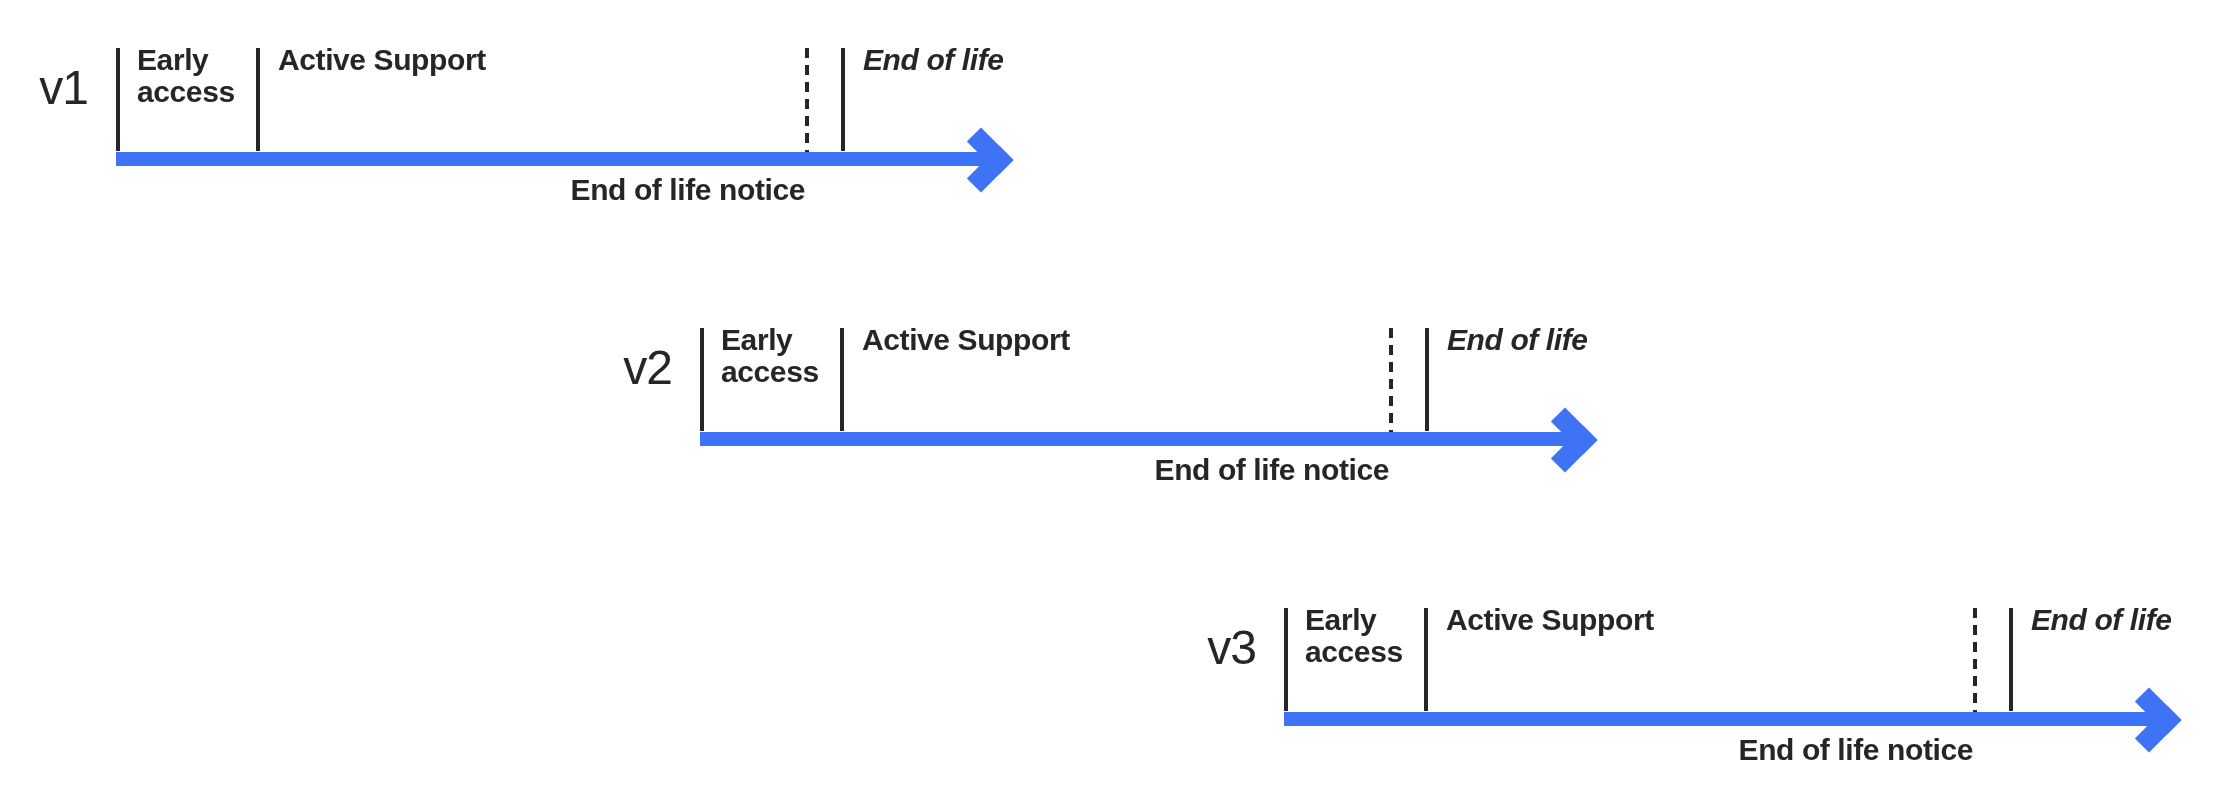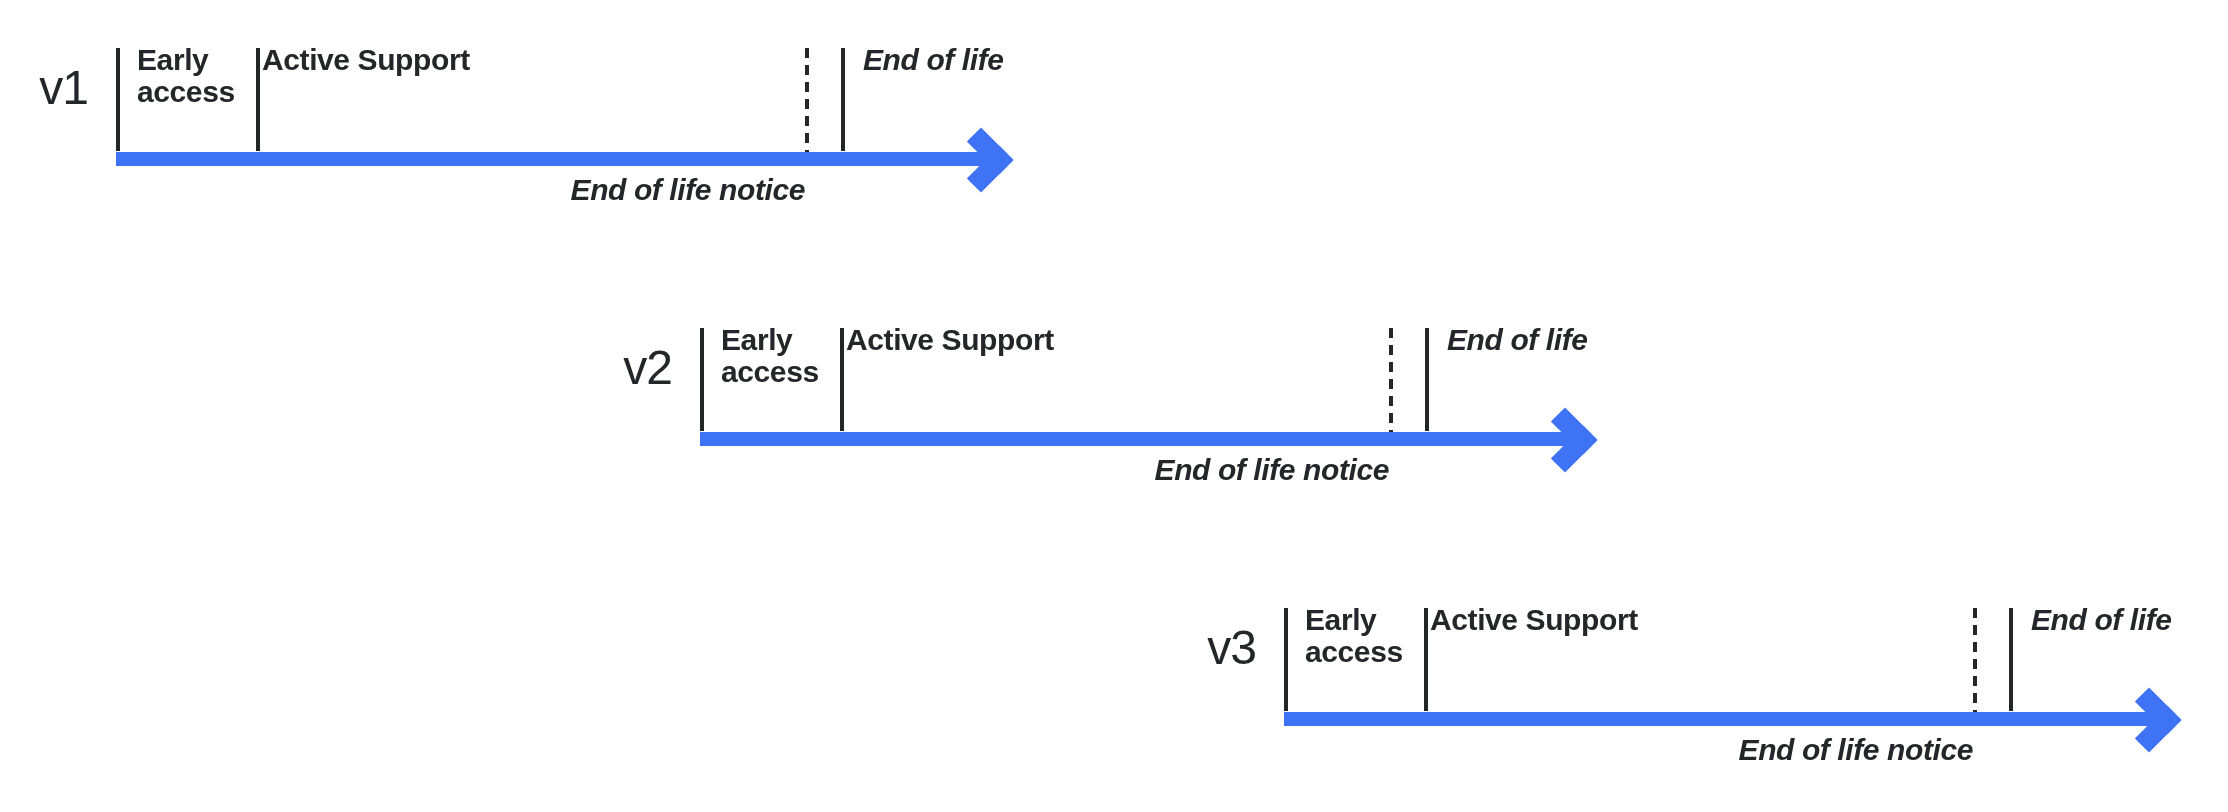--- a/index.html
+++ b/index.html
@@ -70,34 +70,33 @@
     position: absolute;
     top: -4px;
     font-size: 30px;
     line-height: 32px;
     font-weight: bold;
     color: var(--ink);
     letter-spacing: -0.4px;
     white-space: nowrap;
   }
   .phase-label.early  { left: 19px; width: 100px; white-space: normal; }
-  .phase-label.active { left: 144px; text-align: center; }
+  .phase-label.active { left: 160px; text-align: center; }
   .phase-label.eol    { left: 745px; font-style: italic; }
 
   .notice-label {
     position: absolute;
     top: 126px;
     right: calc(100% - 687px); 
     font-size: 30px;
     line-height: 32px;
     font-weight: bold;
     color: var(--ink);
     letter-spacing: -0.4px;
     white-space: nowrap;
-    font-style: italic;
   }
 
   
   .arrow-shaft {
     position: absolute;
     left: -2px;
     top: 104px;
     width: 878px;   
     height: 14px;
     background: var(--blue);

